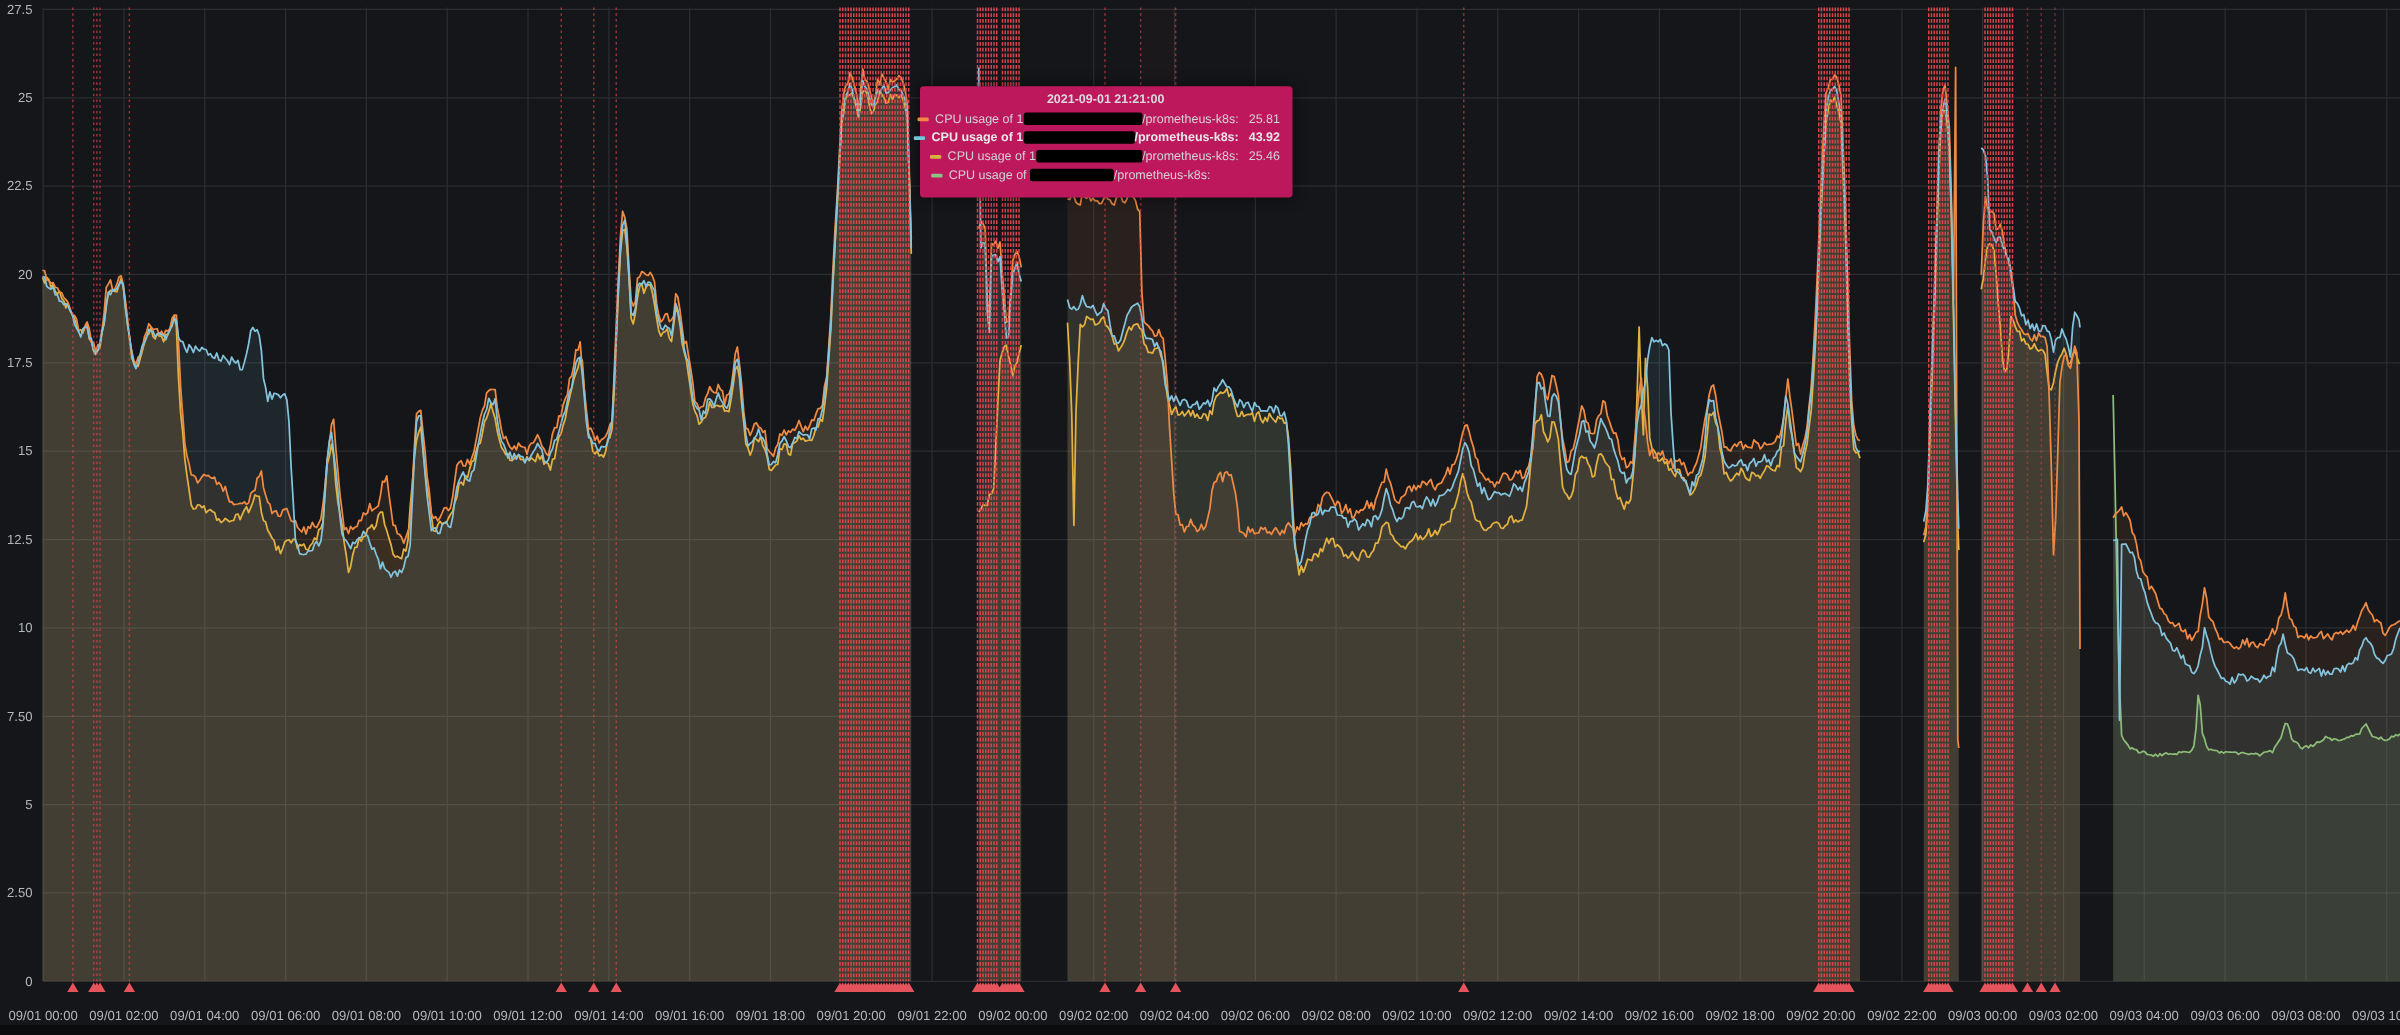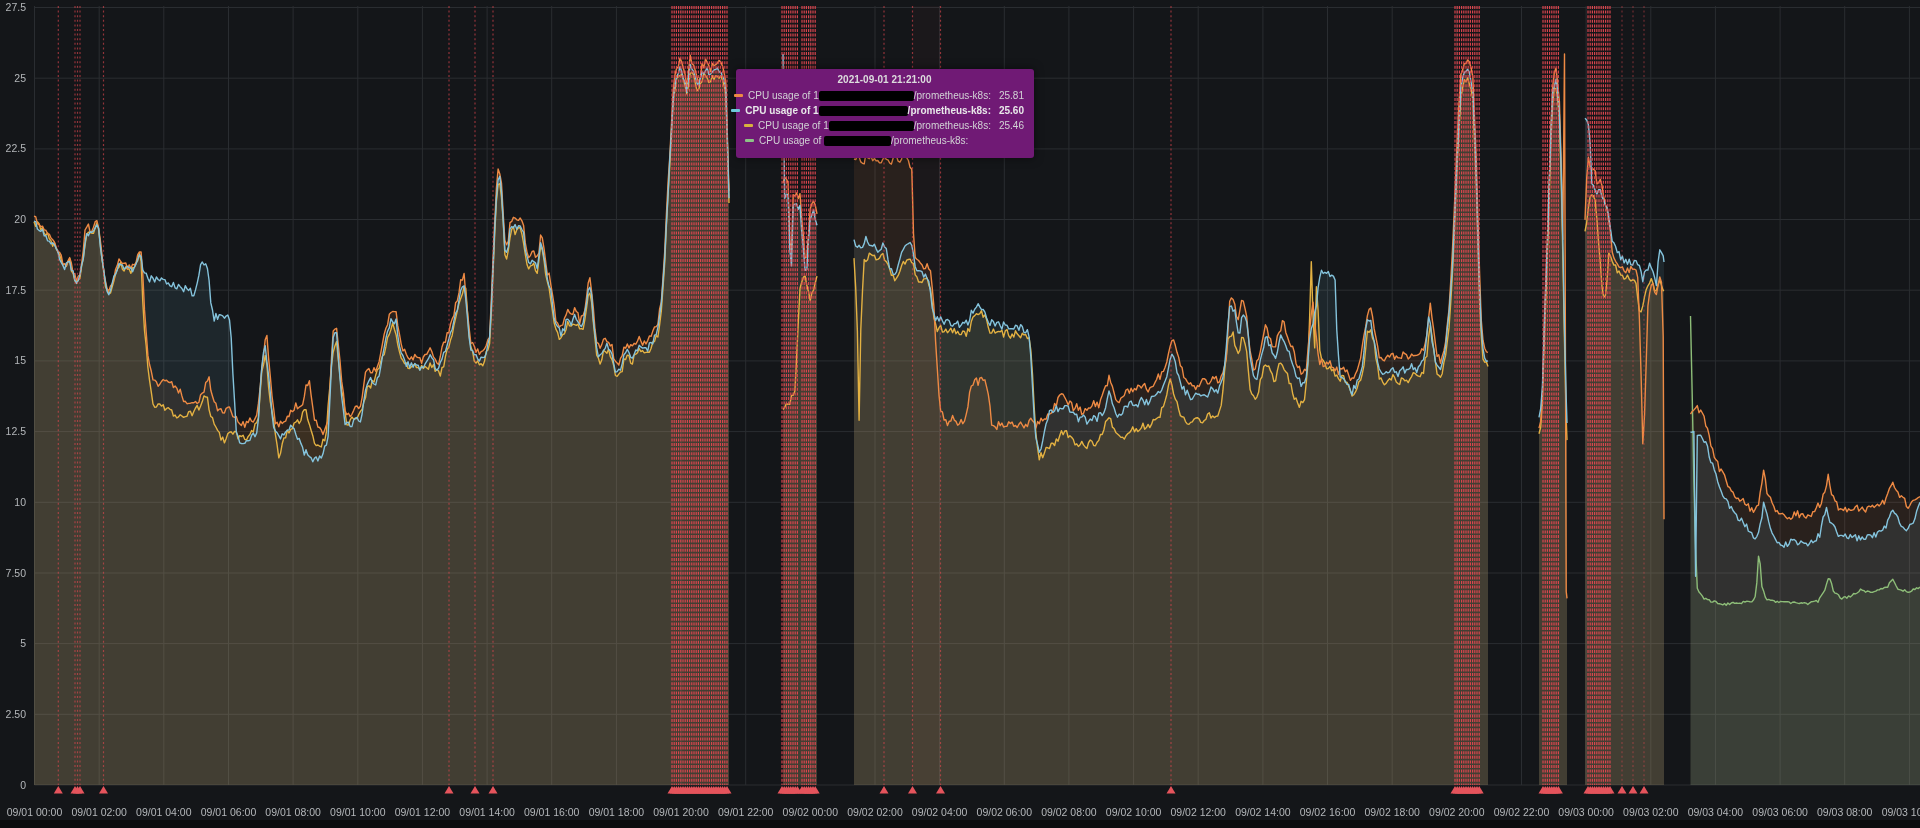--- a/index.html
+++ b/index.html
@@ -1,20 +1,20 @@
 <!DOCTYPE html>
 <html><head><meta charset="utf-8">
 <style>
 * { margin:0; padding:0; box-sizing:border-box; }
 html,body { width:1920px; height:828px; overflow:hidden; background:#141619;
   font-family:"Liberation Sans", sans-serif; }
 .wrap { position:relative; width:1920px; height:828px; }
 .al { font-family:"Liberation Sans", sans-serif; font-size:10.5px; fill:#b4b7ba; }
 .tt { position:absolute; left:736px; top:69px; width:298px; height:89px;
-  background:#701a75; border-radius:3px; box-shadow:0 0 10px rgba(0,0,0,.5);
+  background:#be185d; border-radius:3px; box-shadow:0 0 10px rgba(0,0,0,.5);
   padding:5px 10px 4px 9px; color:#d2d3d5; font-size:10px; }
 .tt-title { text-align:center; font-weight:bold; color:#dcdcdd; margin-bottom:3px; }
 .tt-row { display:flex; align-items:center; height:15px; white-space:nowrap;justify-content:flex-end; }
 .tt-row.b { font-weight:bold; color:#e8e8e9; }
 .dash { display:inline-block; width:9px; height:3px; border-radius:1px; margin-right:5px; flex:0 0 auto;}
 .lbl { flex:1 1 auto; }
 .blob { display:inline-block; height:10px; background:#000; border-radius:2px;
   vertical-align:-2px; }
 .val { flex:0 0 auto; margin-left:8px; }
 </style></head>
@@ -323,21 +323,21 @@
 <div class="tt">
   <div class="tt-title">2021-09-01 21:21:00</div>
   <div class="tt-row">
         <span class="dash" style="background:#ee8a44"></span>
         <span class="lbl">CPU usage of 1<span class="blob" style="width:95px"></span>/prometheus-k8s:</span>
         <span class="val">25.81</span>
       </div>
   <div class="tt-row b">
         <span class="dash" style="background:#6fc8dc"></span>
         <span class="lbl">CPU usage of 1<span class="blob" style="width:89px"></span>/prometheus-k8s:</span>
-        <span class="val">25.60</span>
+        <span class="val">43.92</span>
       </div>
   <div class="tt-row">
         <span class="dash" style="background:#d8b23e"></span>
         <span class="lbl">CPU usage of 1<span class="blob" style="width:85px"></span>/prometheus-k8s:</span>
         <span class="val">25.46</span>
       </div>
   <div class="tt-row">
         <span class="dash" style="background:#8dc287"></span>
         <span class="lbl">CPU usage of <span class="blob" style="width:67px"></span>/prometheus-k8s:</span>
         <span class="val"></span>

